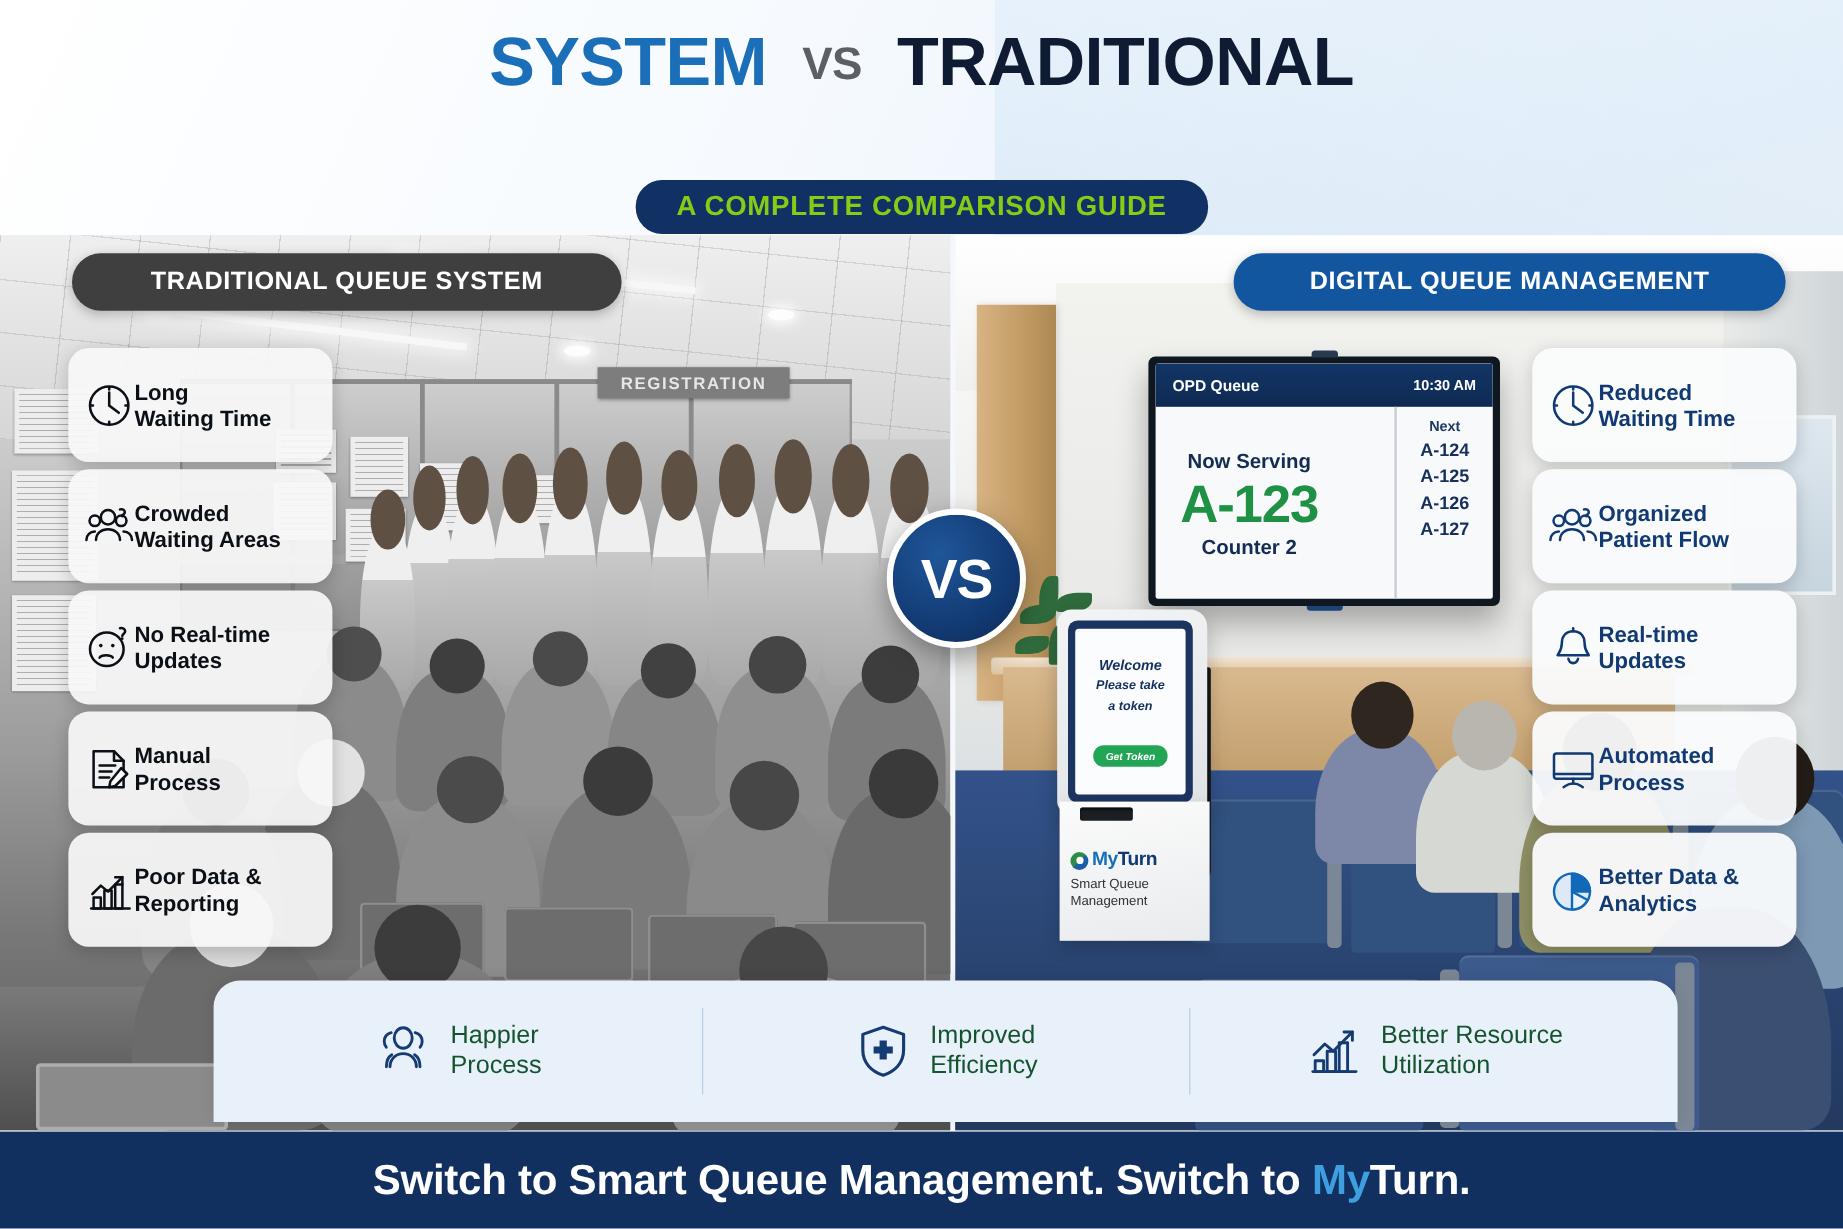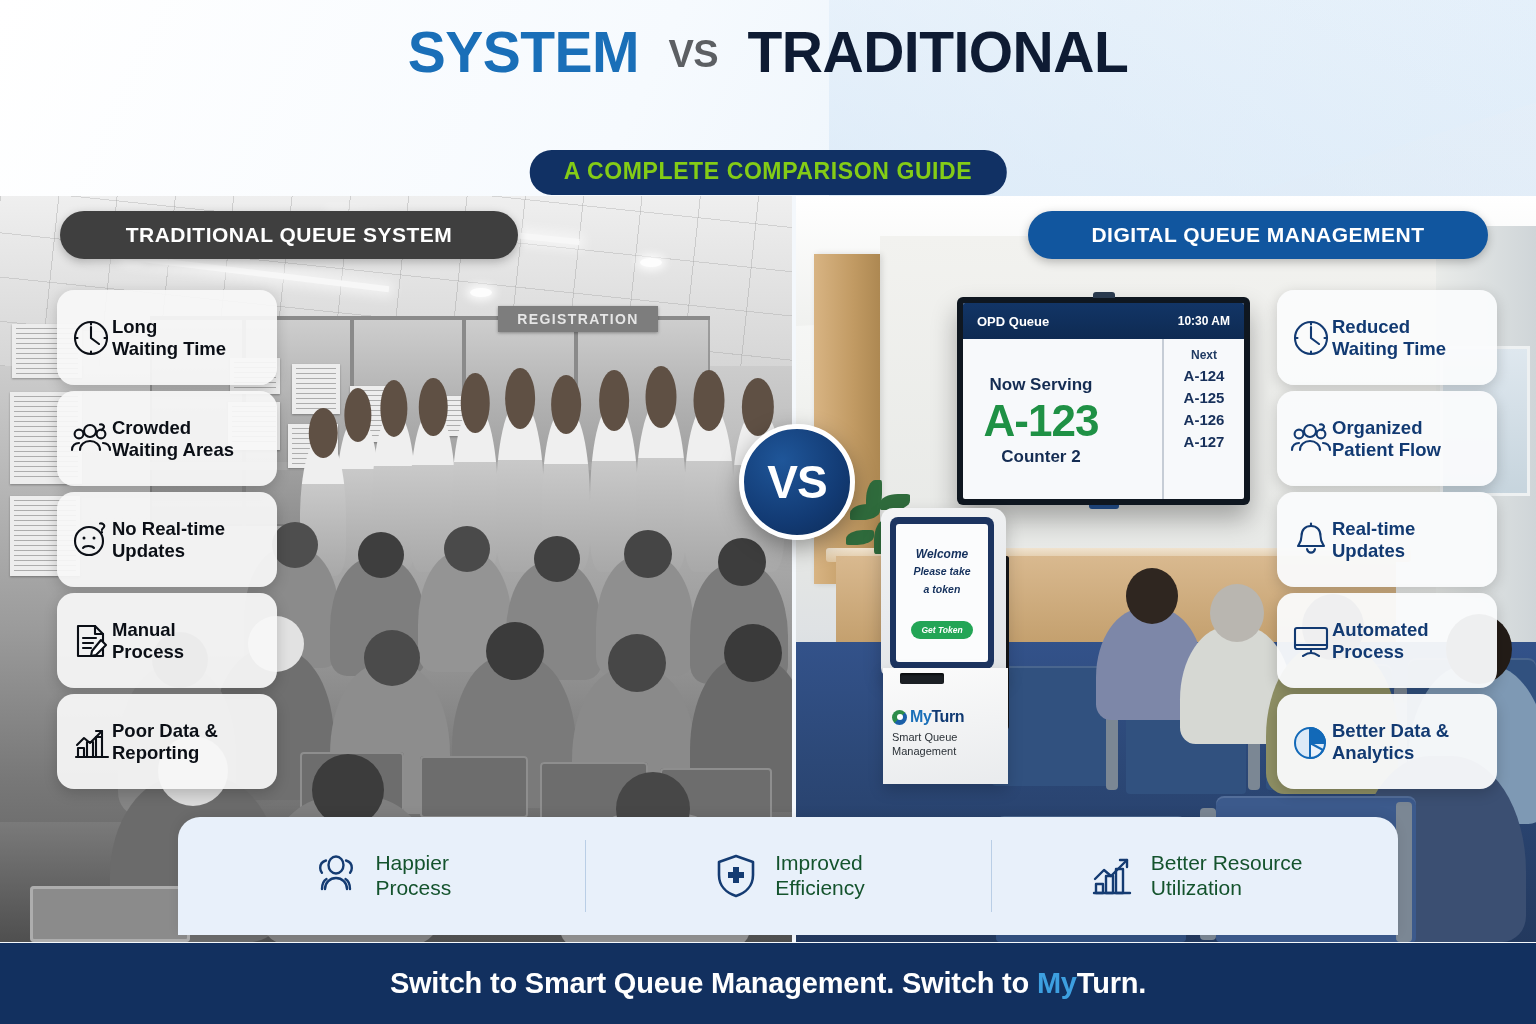--- a/index.html
+++ b/index.html
@@ -250,21 +250,21 @@
   }
   .benefit-ico{ width:50px; height:50px; flex:0 0 50px; }
   .benefit-ico svg{ width:50px; height:50px; display:block; }
   .benefit-txt{ font-size:21px; font-weight:normal; color:#14532d; line-height:1.18; }
 
   
   .footer{
     position:absolute; left:0; top:943px; width:1536px; height:81px;
     background:#12305f; display:flex; align-items:center; justify-content:center;
   }
-  .footer-txt{ font-size:29px; font-weight:bold; color:#ffffff; letter-spacing:-.2px; white-space:nowrap; }
+  .footer-txt{ font-size:35px; font-weight:bold; color:#ffffff; letter-spacing:-.2px; white-space:nowrap; }
   .footer-txt .my{ color:#3d9fe0; }
 </style>
 </head>
 <body>
 
 <div id="canvas">
 
   <div class="header-bg">
     <div class="hdr-ceiling">
       <i style="left:140px;top:52px;"></i>

